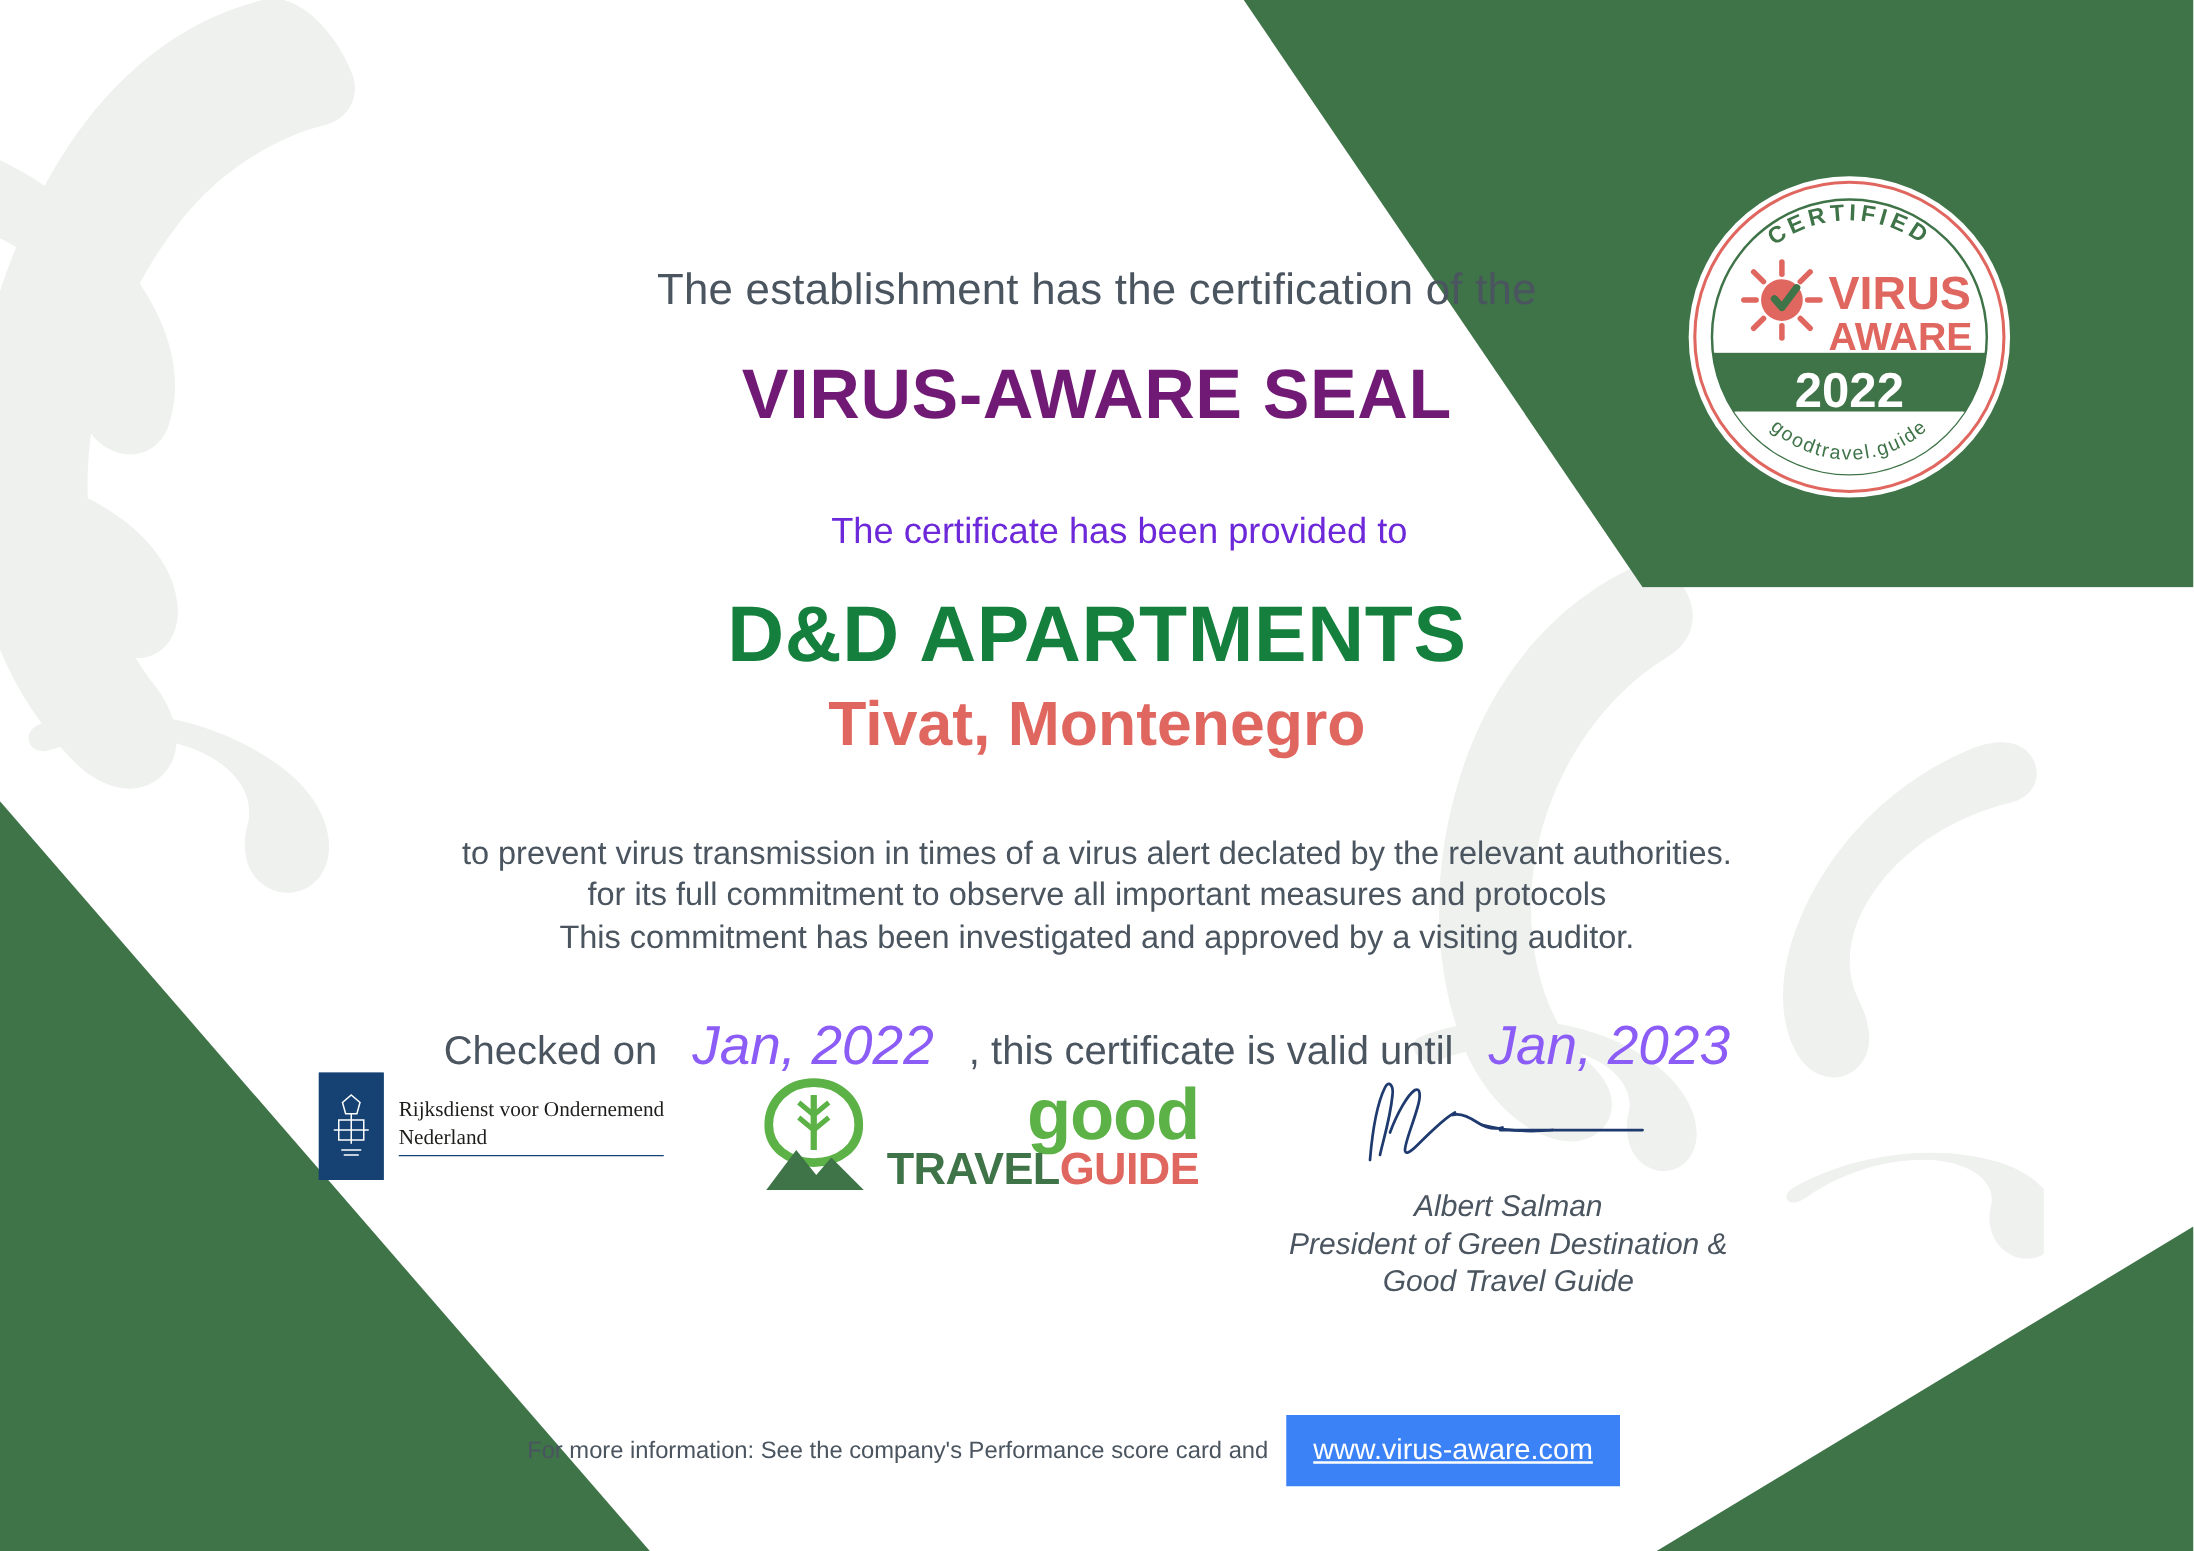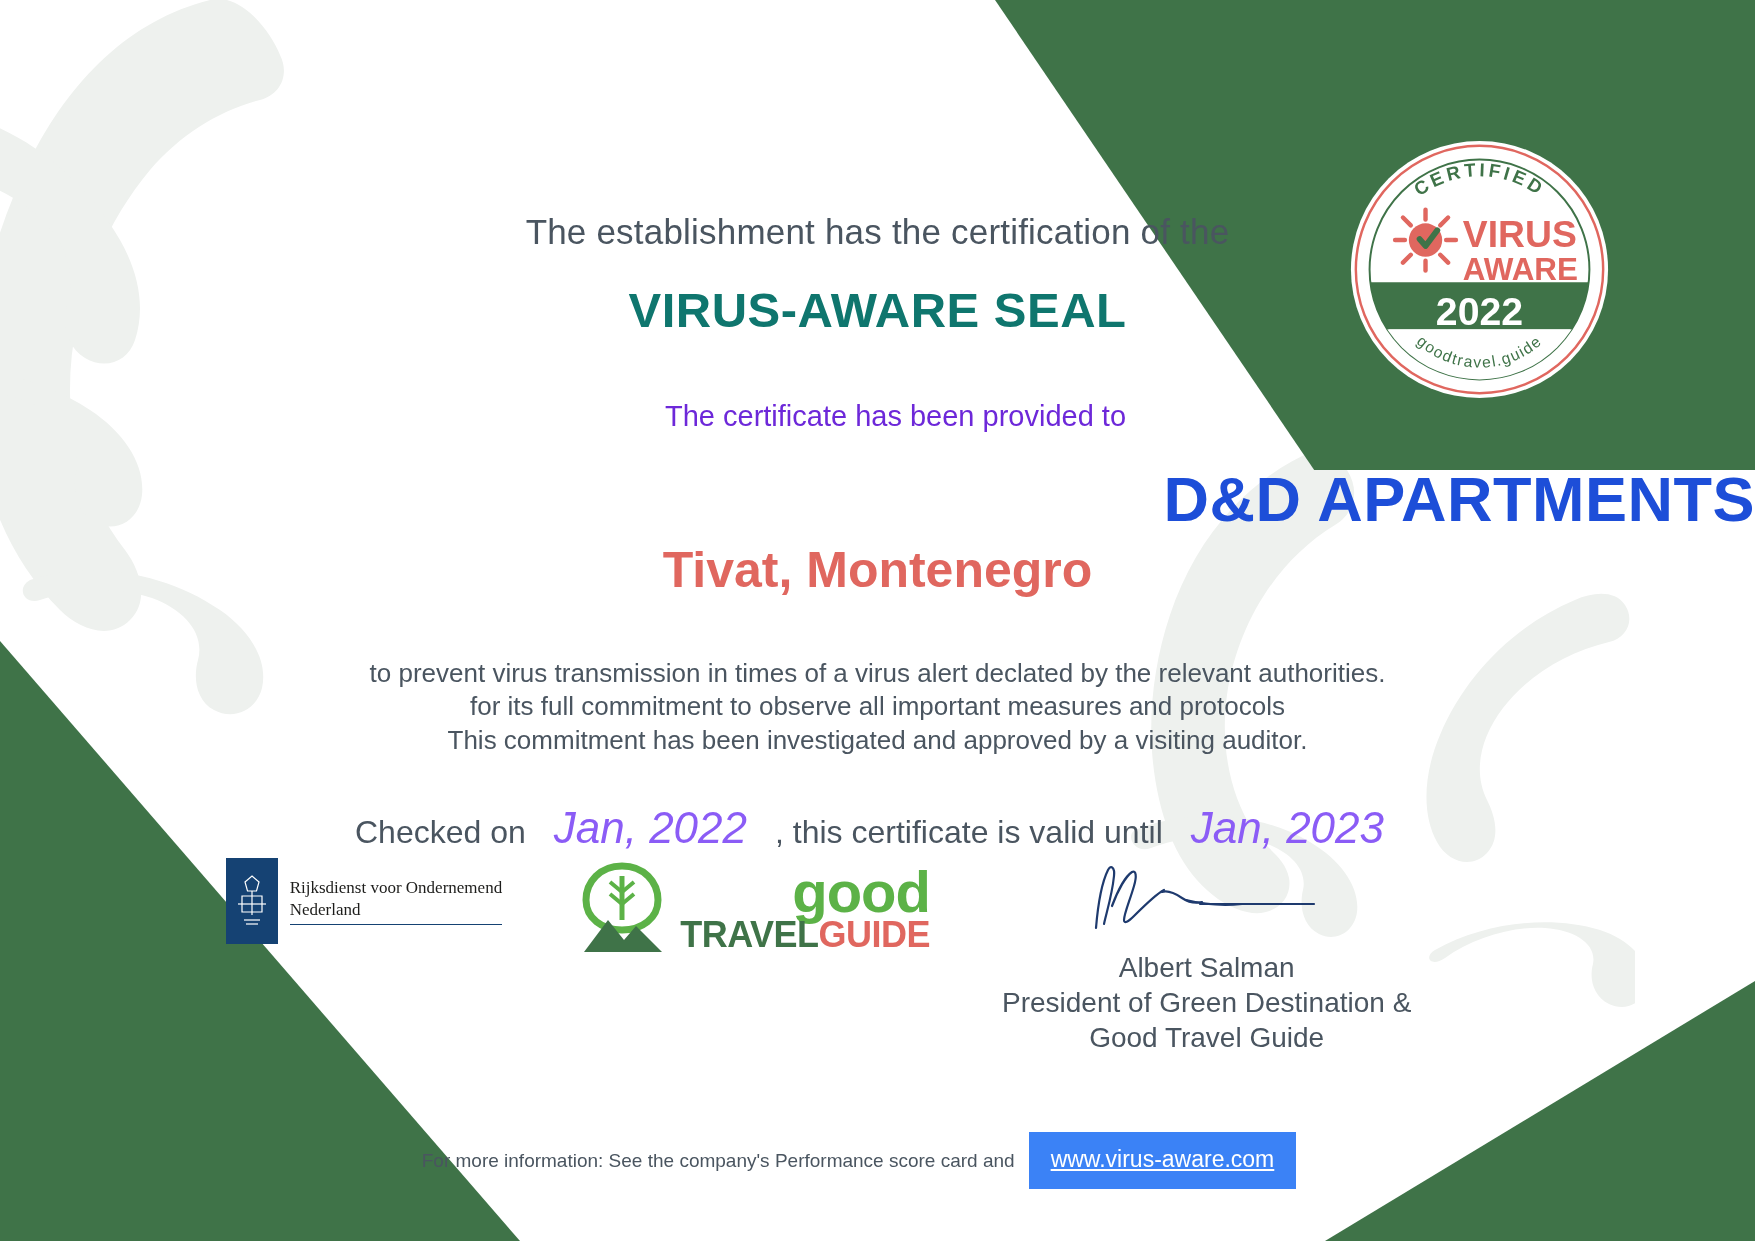--- a/index.html
+++ b/index.html
@@ -65,38 +65,37 @@
     text-align: center;
     padding-top: 212px;
   }
   .line-1 {
     font-size: 35px;
     color: #4a5560;
     letter-spacing: 0.2px;
   }
   .seal-title {
     margin-top: 30px;
-    font-size: 49px;
-    font-weight: bold;
-    color: #0f766e;
+    font-size: 56px;
+    font-weight: bold;
+    color: #701a75;
     letter-spacing: 0.5px;
   }
   .line-2 {
     margin-top: 62px;
     font-size: 29px;
     color: #6d28d9;
     margin-left: 36px;
   }
   .company {
     margin-top: 30px;
     font-size: 63px;
     font-weight: bold;
-    color: #1d4ed8;
+    color: #15803d;
     letter-spacing: 0.5px;
-    text-align: right;
   }
   .location {
     margin-top: 6px;
     font-size: 50px;
     font-weight: bold;
     color: #e0675f;
   }
   .body-text {
     margin-top: 58px;
     font-size: 26px;
@@ -195,23 +194,24 @@
     letter-spacing: -0.5px;
   }
 
   .signature-block {
     text-align: center;
     position: relative;
     margin-top: 4px;
   }
   .sig-name {
     margin-top: 6px;
-    font-size: 28px;
+    font-size: 24px;
     color: #4a5560;
     line-height: 1.25;
+    font-style: italic;
   }
 
   
   .footer-note {
     position: absolute;
     z-index: 6;
     bottom: 52px;
     left: 0;
     width: 1718px;
     display: flex;

